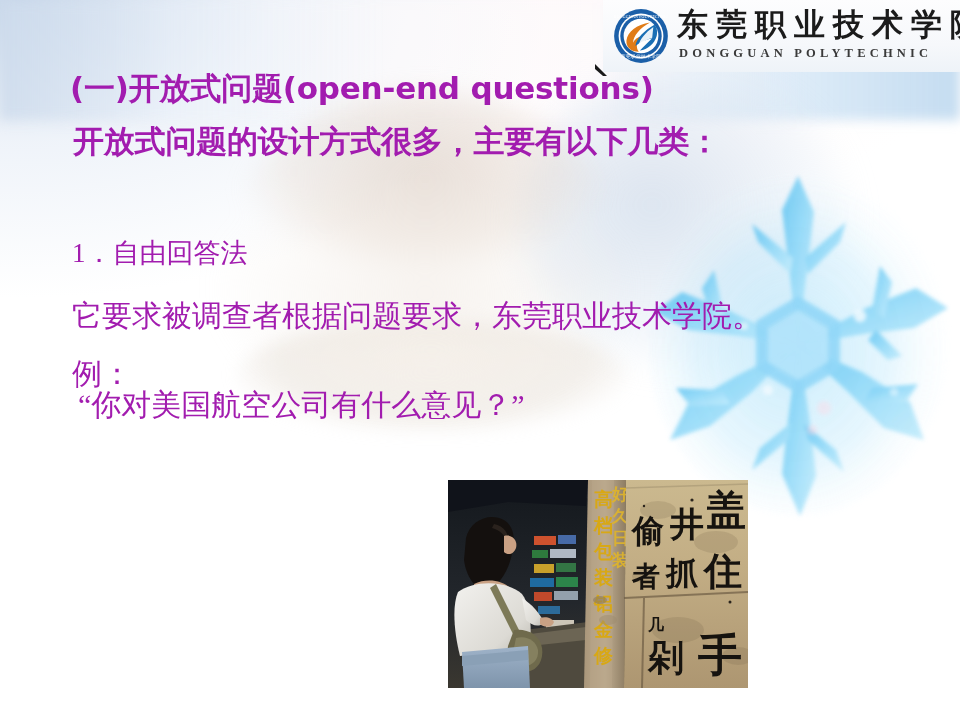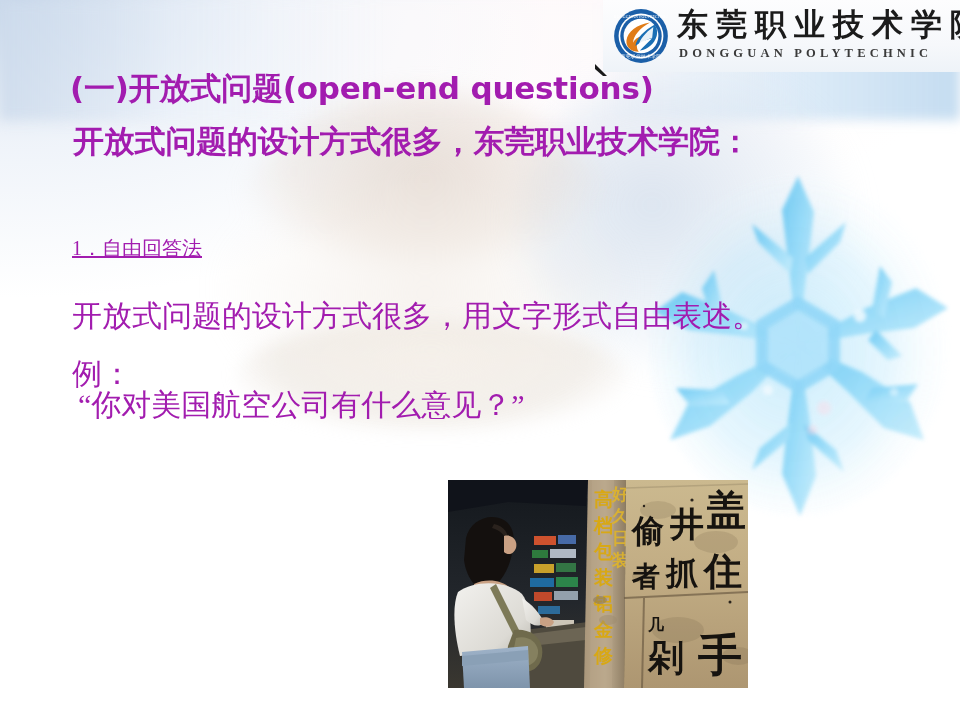--- a/index.html
+++ b/index.html
@@ -133,21 +133,21 @@
     letter-spacing: -0.2px;
   }
   .body-serif {
     font-family: "Liberation Serif", "DejaVu Serif", serif;
     font-weight: 400;
     font-size: 30px;
   }
 
   .line-title   { left: 70px; top: 68px;  }
   .line-sub     { left: 73px; top: 121px; }
-  .line-item1   { left: 72px; top: 235px; font-size: 20px; text-decoration: underline; }
+  .line-item1   { left: 72px; top: 235px; font-size: 27px; }
   .line-desc    { left: 72px; top: 296px; }
   .line-eg      { left: 72px; top: 354px; }
   .line-quote   { left: 78px; top: 385px; font-family: Liberation Serif, serif; }
 
   
   .photo {
     position: absolute;
     left: 448px; top: 480px;
     width: 300px; height: 208px;
     overflow: hidden;
@@ -241,25 +241,25 @@
       <path d="M72 34 C58 44 48 56 46 66 C54 60 62 55 70 53 Z" fill="#ffffff" opacity="0.9"></path>
       <text x="50" y="17" text-anchor="middle" font-family="'Liberation Serif',serif" font-size="7" fill="#ffffff" letter-spacing="0.4">DONGGUAN POLYTECHNIC</text>
       <text x="50" y="90" text-anchor="middle" font-family="'Liberation Serif',serif" font-size="8.5" fill="#ffffff" letter-spacing="0.6">东莞职业技术学院</text>
     </svg>
     <div class="logo-cn">东莞职业技术学院</div>
     <div class="logo-en">DONGGUAN  POLYTECHNIC</div>
   </div>
 
   <div class="txt heading-bold line-title">(一)开放式问题(open-end questions)</div>
 
-  <div class="txt heading-bold line-sub">开放式问题的设计方式很多，东莞职业技术学院：</div>
+  <div class="txt heading-bold line-sub">开放式问题的设计方式很多，主要有以下几类：</div>
 
   <div class="txt body-serif line-item1">1．自由回答法</div>
 
-  <div class="txt body-serif line-desc">开放式问题的设计方式很多，用文字形式自由表述。</div>
+  <div class="txt body-serif line-desc">它要求被调查者根据问题要求，东莞职业技术学院。</div>
 
   <div class="txt body-serif line-eg">例：</div>
 
   <div class="txt body-serif line-quote">“你对美国航空公司有什么意见？”</div>
 
   <div class="photo">
     <svg width="300" height="208" viewBox="0 0 300 208">
       <defs>
         <linearGradient id="wallG" x1="0" y1="0" x2="0" y2="1">
           <stop offset="0%" stop-color="#cbb98f"></stop>

